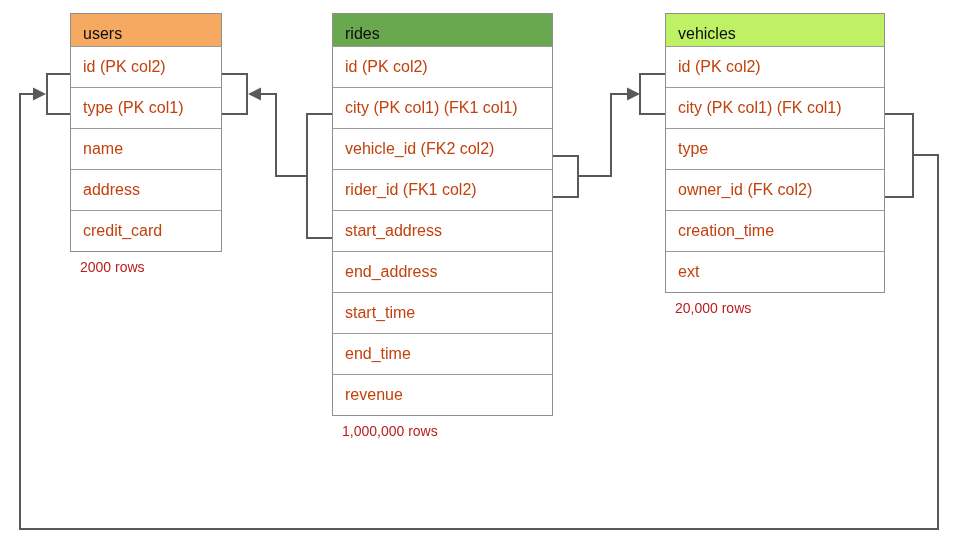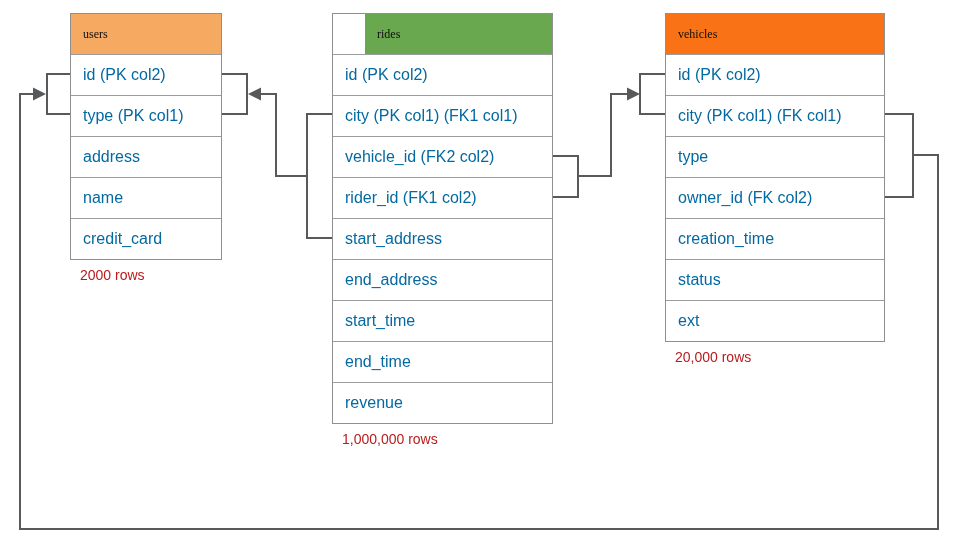--- a/index.html
+++ b/index.html
@@ -26,34 +26,33 @@
   .table-wrap {
     position: absolute;
   }
   .schema-table {
     border: 1px solid #8f8f8f;
     background: #ffffff;
     box-sizing: border-box;
     width: 100%;
   }
   .t-head {
-    height: 40px;
+    height: 32px;
     line-height: 40px;
     padding: 0 0 0 12px;
-    font-size: 12px;
+    font-size: 16px;
     color: #0d0d0d;
     box-sizing: border-box;
-    font-family: Liberation Serif, serif;
   }
   .t-row {
     height: 41px;
     line-height: 40px;
     padding: 0 0 0 12px;
     font-size: 16px;
-    color: #0369a1;
+    color: #c2410c;
     border-top: 1px solid #9c9c9c;
     box-sizing: border-box;
     background: #ffffff;
     white-space: nowrap;
     overflow: hidden;
   }
   .t-footer {
     margin-top: 7px;
     padding-left: 10px;
     font-size: 14px;
@@ -85,55 +84,54 @@
     <path d="M913 155 H938 V529 H20 V94 H34"></path>
     <polygon points="46,94 33,87.5 33,100.5" fill="#58595B" stroke="none"></polygon>
   </svg>
 
   <div class="table-wrap" id="users-wrap">
     <div class="schema-table">
       <div class="t-head" style="background: rgb(246, 169, 96);">users</div>
       <div class="t-rows">
           <div class="t-row">id (PK col2)</div>
           <div class="t-row">type (PK col1)</div>
+          <div class="t-row">name</div>
           <div class="t-row">address</div>
-          <div class="t-row">name</div>
           <div class="t-row">credit_card</div>
         </div>
     </div>
     <div class="t-footer">2000 rows</div>
   </div>
 
   <div class="table-wrap" id="rides-wrap">
     <div class="schema-table">
-      <div class="t-head" style="background: rgb(106, 168, 79); margin-left: 32px;">rides</div>
+      <div class="t-head" style="background: rgb(106, 168, 79);">rides</div>
       <div class="t-rows">
           <div class="t-row">id (PK col2)</div>
           <div class="t-row">city (PK col1) (FK1 col1)</div>
           <div class="t-row">vehicle_id (FK2 col2)</div>
           <div class="t-row">rider_id (FK1 col2)</div>
           <div class="t-row">start_address</div>
           <div class="t-row">end_address</div>
           <div class="t-row">start_time</div>
           <div class="t-row">end_time</div>
           <div class="t-row">revenue</div>
         </div>
     </div>
     <div class="t-footer">1,000,000 rows</div>
   </div>
 
   <div class="table-wrap" id="vehicles-wrap">
     <div class="schema-table">
-      <div class="t-head" style="background: #f97316;">vehicles</div>
+      <div class="t-head" style="background: #bef264;">vehicles</div>
       <div class="t-rows">
           <div class="t-row">id (PK col2)</div>
           <div class="t-row">city (PK col1) (FK col1)</div>
           <div class="t-row">type</div>
           <div class="t-row">owner_id (FK col2)</div>
           <div class="t-row">creation_time</div>
-          <div class="t-row">status</div>
           <div class="t-row">ext</div>
         </div>
     </div>
     <div class="t-footer">20,000 rows</div>
   </div>
 
 </div>
 
 </body></html>

